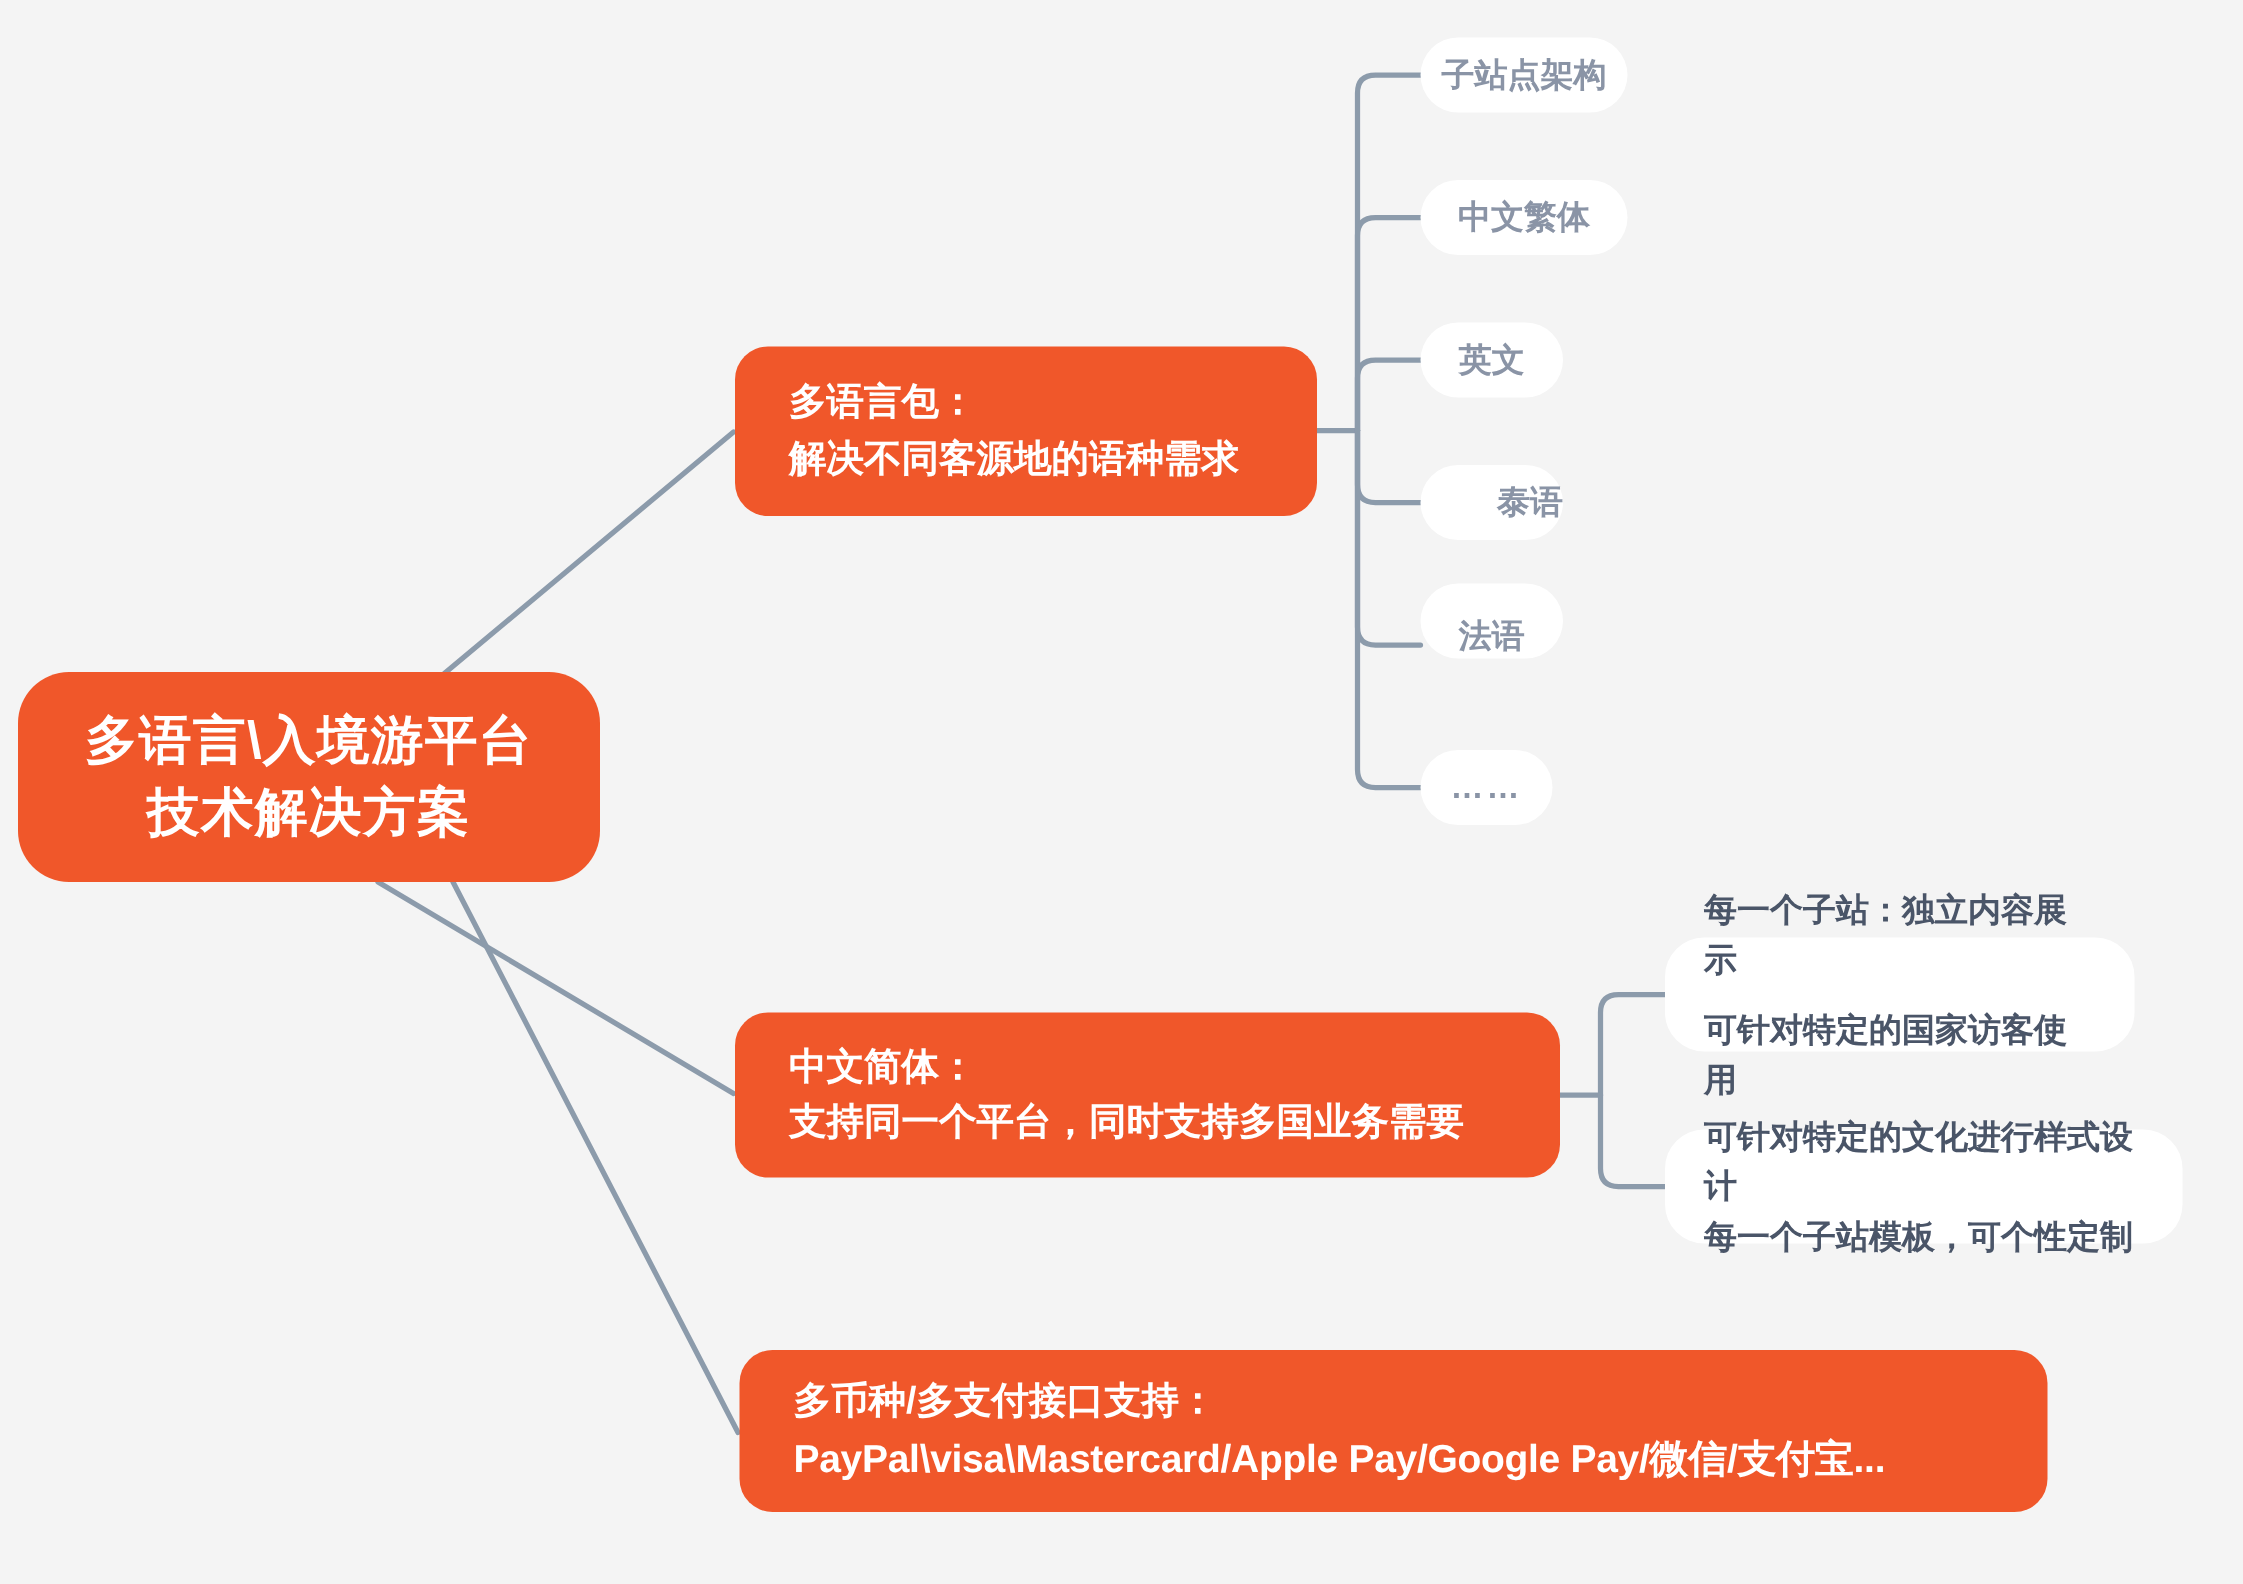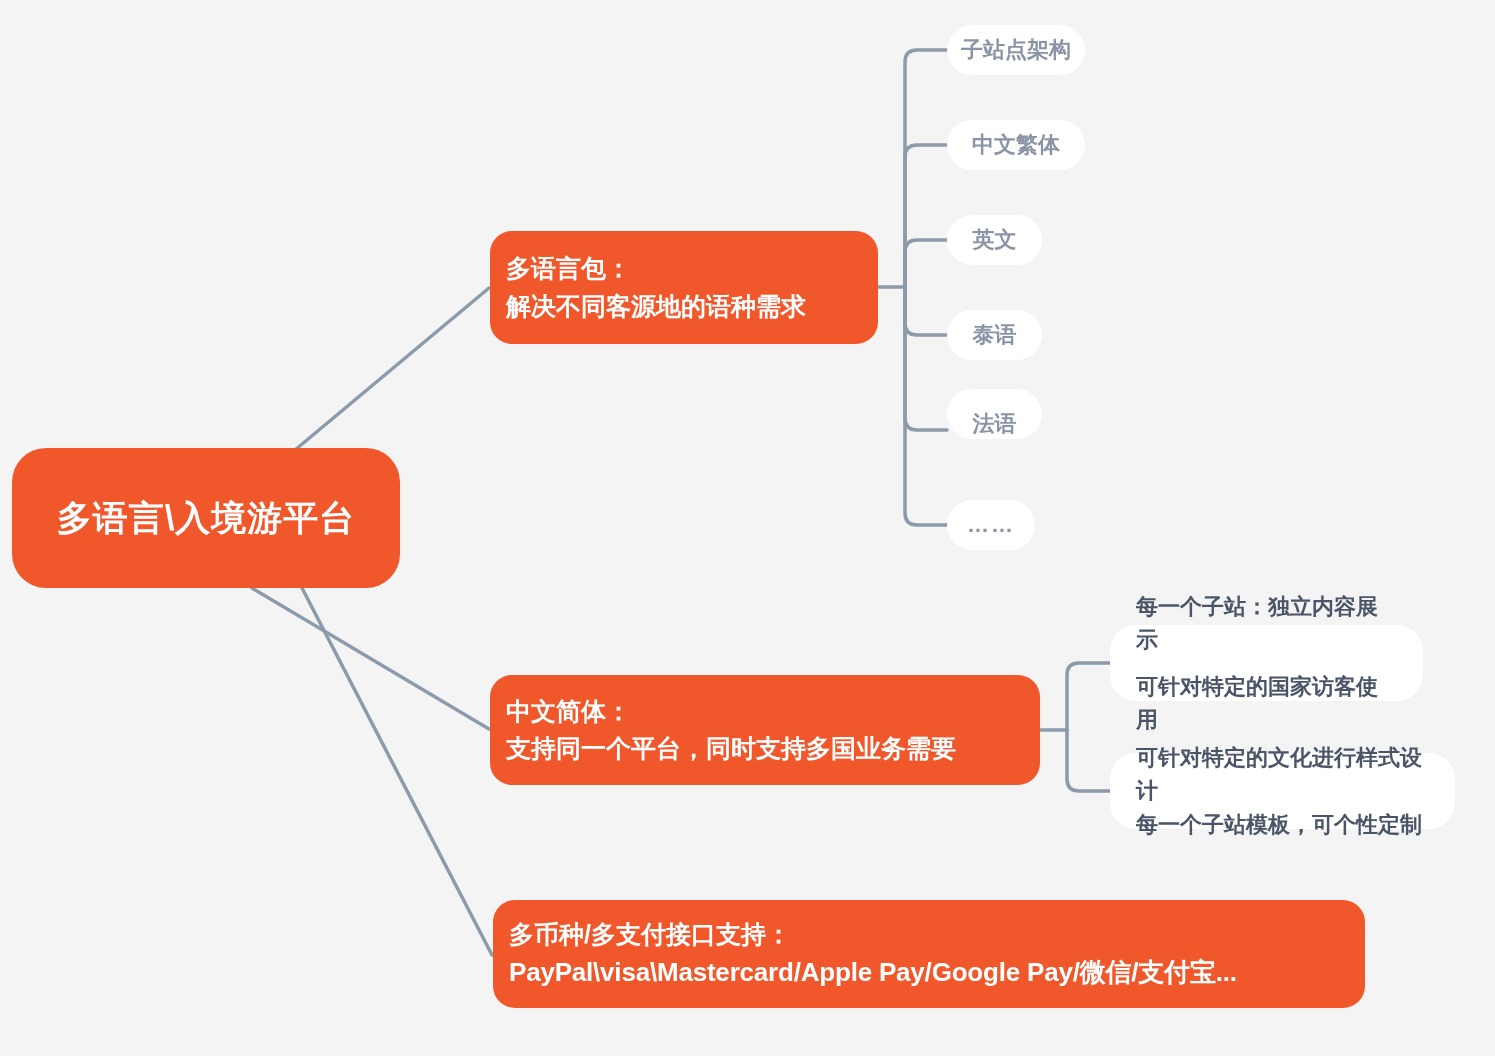--- a/index.html
+++ b/index.html
@@ -47,21 +47,21 @@
     line-height: 1.38;
     letter-spacing: 1px;
     text-align: left;
   }
   
   .branch-node {
     background: #f0572a;
     border-radius: 22px;
     color: #ffffff;
     font-weight: bold;
-    padding: 18px 16px;
+    padding: 18px 36px;
     line-height: 1.5;
   }
   .branch-lang {
     left: 490px;
     top: 231px;
     width: 388px;
     height: 113px;
     font-size: 25px;
   }
   .branch-sub {
@@ -89,21 +89,21 @@
     font-weight: bold;
     font-size: 22px;
     align-items: center;
     justify-content: center;
     height: 50px;
     box-shadow: 0 0 0 0 rgba(0,0,0,0);
   }
   .leaf-lang-1 { left: 947px; top: 25px;  width: 138px; }
   .leaf-lang-2 { left: 947px; top: 120px; width: 138px; }
   .leaf-lang-3 { left: 947px; top: 215px; width: 95px;  }
-  .leaf-lang-4 { left: 947px; top: 310px; width: 95px;  }
+  .leaf-lang-4 { left: 947px; top: 310px; width: 95px; align-items: flex-end;  }
   .leaf-lang-5 { left: 947px; top: 389px; width: 95px; justify-content: flex-end;  }
   .leaf-lang-6 { left: 947px; top: 500px; width: 88px;  }
   .leaf-lang-6 .chip-text { letter-spacing: 2px; }
   
   .leaf-card {
     background: #ffffff;
     border-radius: 26px;
     color: #4a5568;
     font-weight: bold;
     font-size: 22px;
@@ -138,20 +138,21 @@
       <path d="M 905 287 L 905 513 Q 905 525 917 525 L 947 525"></path>
 
       <path d="M 1040 730 L 1067 730"></path>
       <path d="M 1067 730 L 1067 675 Q 1067 663 1079 663 L 1110 663"></path>
       <path d="M 1067 730 L 1067 779 Q 1067 791 1079 791 L 1110 791"></path>
     </g>
   </svg>
 
   <div class="node root-node">
     <span>多语言\入境游平台</span>
+    <span>技术解决方案</span>
   </div>
 
   <div class="node branch-node branch-lang">
     <span class="line1">多语言包：</span>
     <span class="line2">解决不同客源地的语种需求</span>
   </div>
 
   <div class="node leaf-chip leaf-lang-1">
     <span class="chip-text">子站点架构</span>
   </div>

